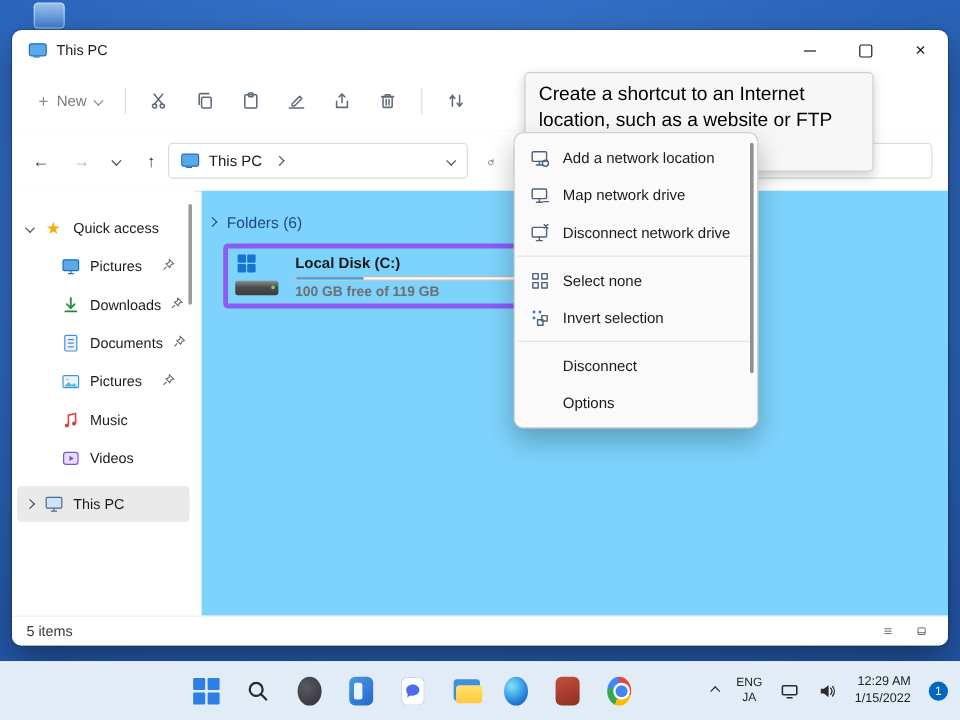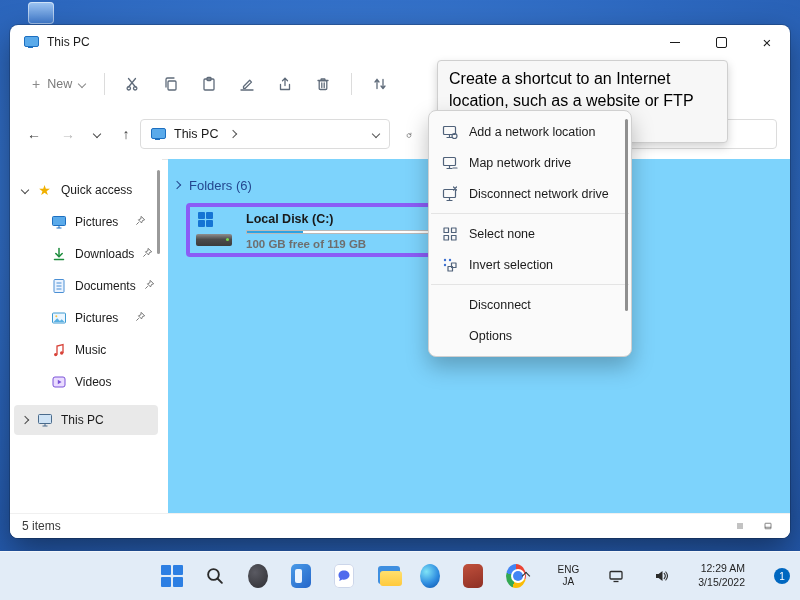--- a/index.html
+++ b/index.html
@@ -123,21 +123,21 @@
   .ic-widgets::after{content:"";position:absolute;left:4px;top:5px;width:7px;height:14px;background:#eaf4ff;border-radius:2px;}
   .ic-chat{width:24px;height:24px;border-radius:5px;background:#fff;box-shadow:inset 0 0 0 1px #ccd6ea;display:flex;align-items:center;justify-content:center;}
   .ic-fe{width:26px;height:24px;position:relative;}
   .ic-fe .back{position:absolute;left:1px;top:2px;width:22px;height:18px;background:#3f8fe0;border-radius:3px;}
   .ic-fe .front{position:absolute;left:3px;top:7px;width:22px;height:15px;background:linear-gradient(180deg,#ffe06e,#ffc93c);border-radius:3px;}
   .ic-edge{width:24px;height:24px;border-radius:50%;background:radial-gradient(circle at 32% 32%, #7fe4f7, #2f8de0 55%, #0a50a8);}
   .ic-red{width:24px;height:24px;border-radius:5px;background:linear-gradient(160deg,#c0503c,#8e2f24);}
   .ic-chrome{width:24px;height:24px;border-radius:50%;background:conic-gradient(#ea4335 0 30%, #fbbc05 30% 55%, #34a853 55% 80%, #4285f4 80% 100%);position:relative;}
   .ic-chrome::after{content:"";position:absolute;left:7px;top:7px;width:10px;height:10px;border-radius:50%;background:#4285f4;box-shadow:0 0 0 2px #fff;}
 
-  .tray{position:absolute;right:8px;top:0;height:48px;display:flex;align-items:center;gap:25px;}
+  .tray{position:absolute;right:8px;top:0;height:48px;display:flex;align-items:center;gap:11px;}
   .tray-btn{background:none;border:none;display:flex;align-items:center;justify-content:center;padding:2px;color:#2c2c2c;}
   .lang{font-size:10px;line-height:1.25;text-align:center;color:#1f1f1f;}
   .clock{font-size:10.5px;line-height:1.3;text-align:right;color:#1f1f1f;}
   .badge{width:16px;height:16px;border-radius:50%;background:#0067c0;color:#fff;font-size:10px;display:flex;align-items:center;justify-content:center;}
 </style>
 </head>
 <body>
 
 <div class="desktop">
 
@@ -534,21 +534,21 @@
       </button>
       <button class="tray-btn">
         <svg width="16" height="16" viewBox="0 0 16 16">
             <path d="M3 6v4h2.6L9.5 13V3L5.6 6z" fill="#2b2b2b"></path>
             <path d="M11.2 5.4a4 4 0 0 1 0 5.2M12.8 4a6.2 6.2 0 0 1 0 8" stroke="#2b2b2b" fill="none" stroke-width="1.1" stroke-linecap="round"></path>
           </svg>
       </button>
       <button class="tray-btn clock">
         <span>
           <span style="display:block">12:29 AM</span>
-          <span style="display:block">3/15/2022</span>
+          <span style="display:block">1/15/2022</span>
         </span>
       </button>
       <button class="tray-btn">
         <span class="badge">1</span>
       </button>
     </div>
   </div>
 
 </div>
 

